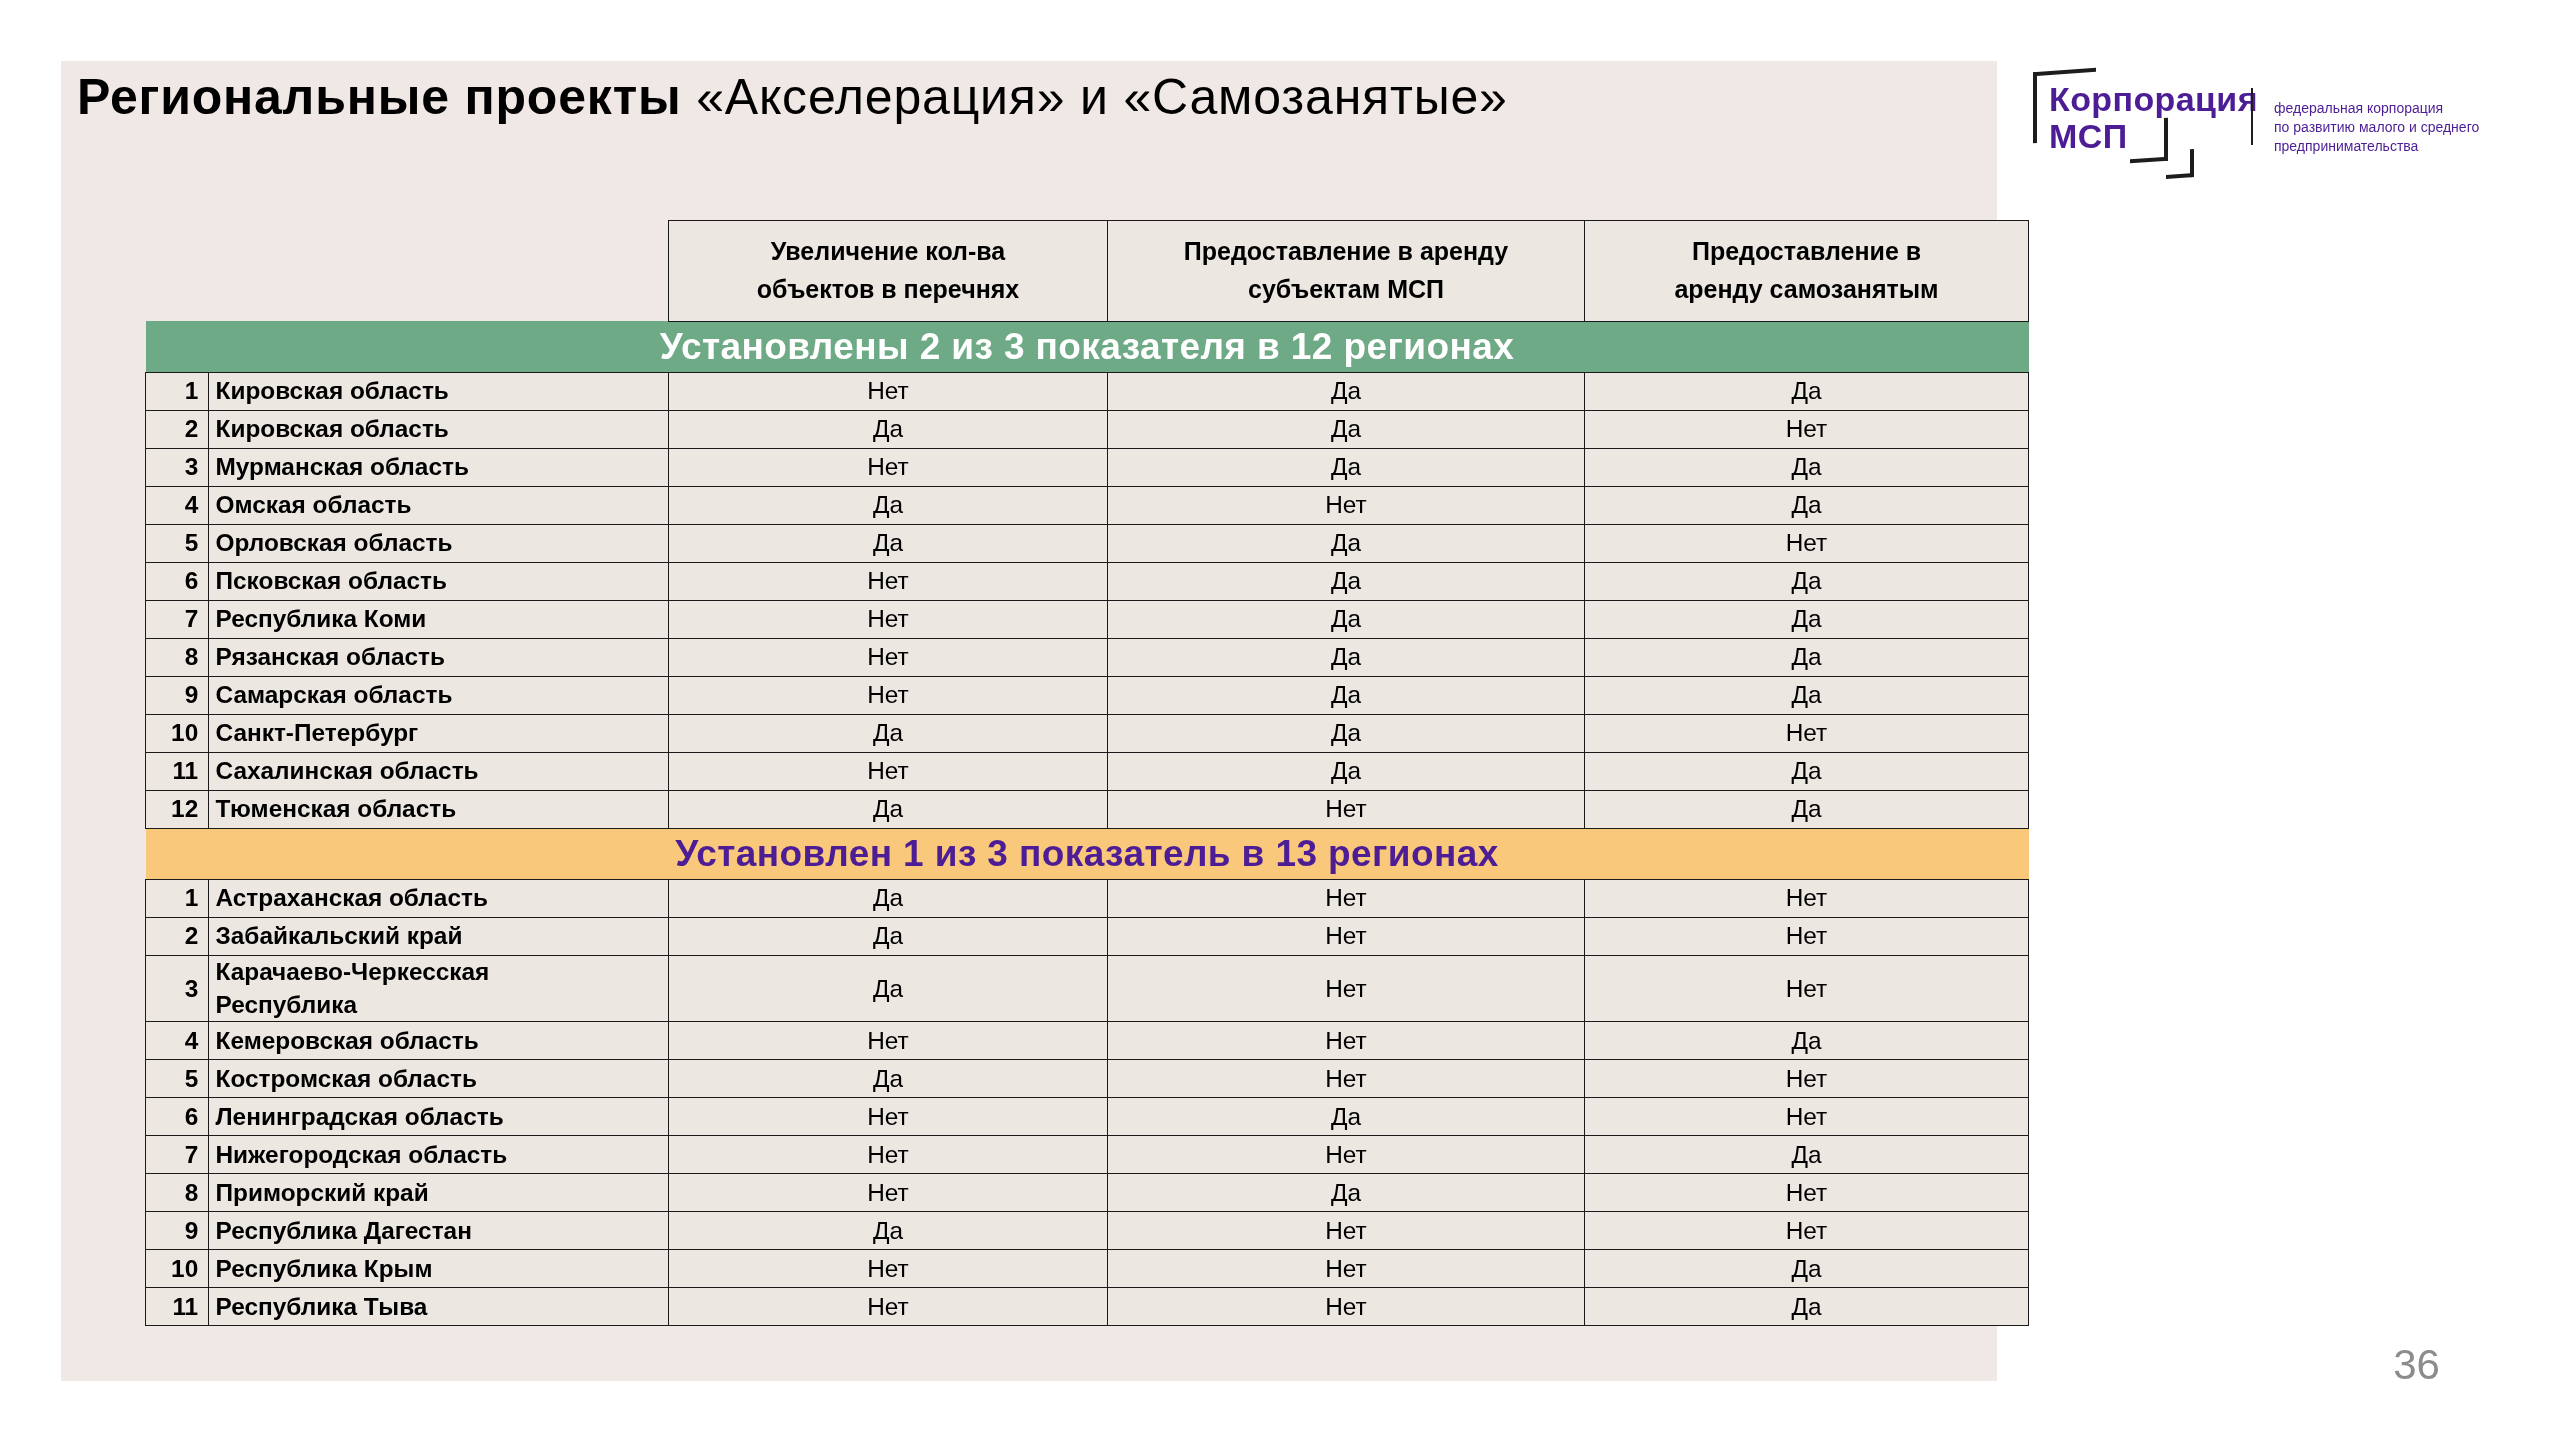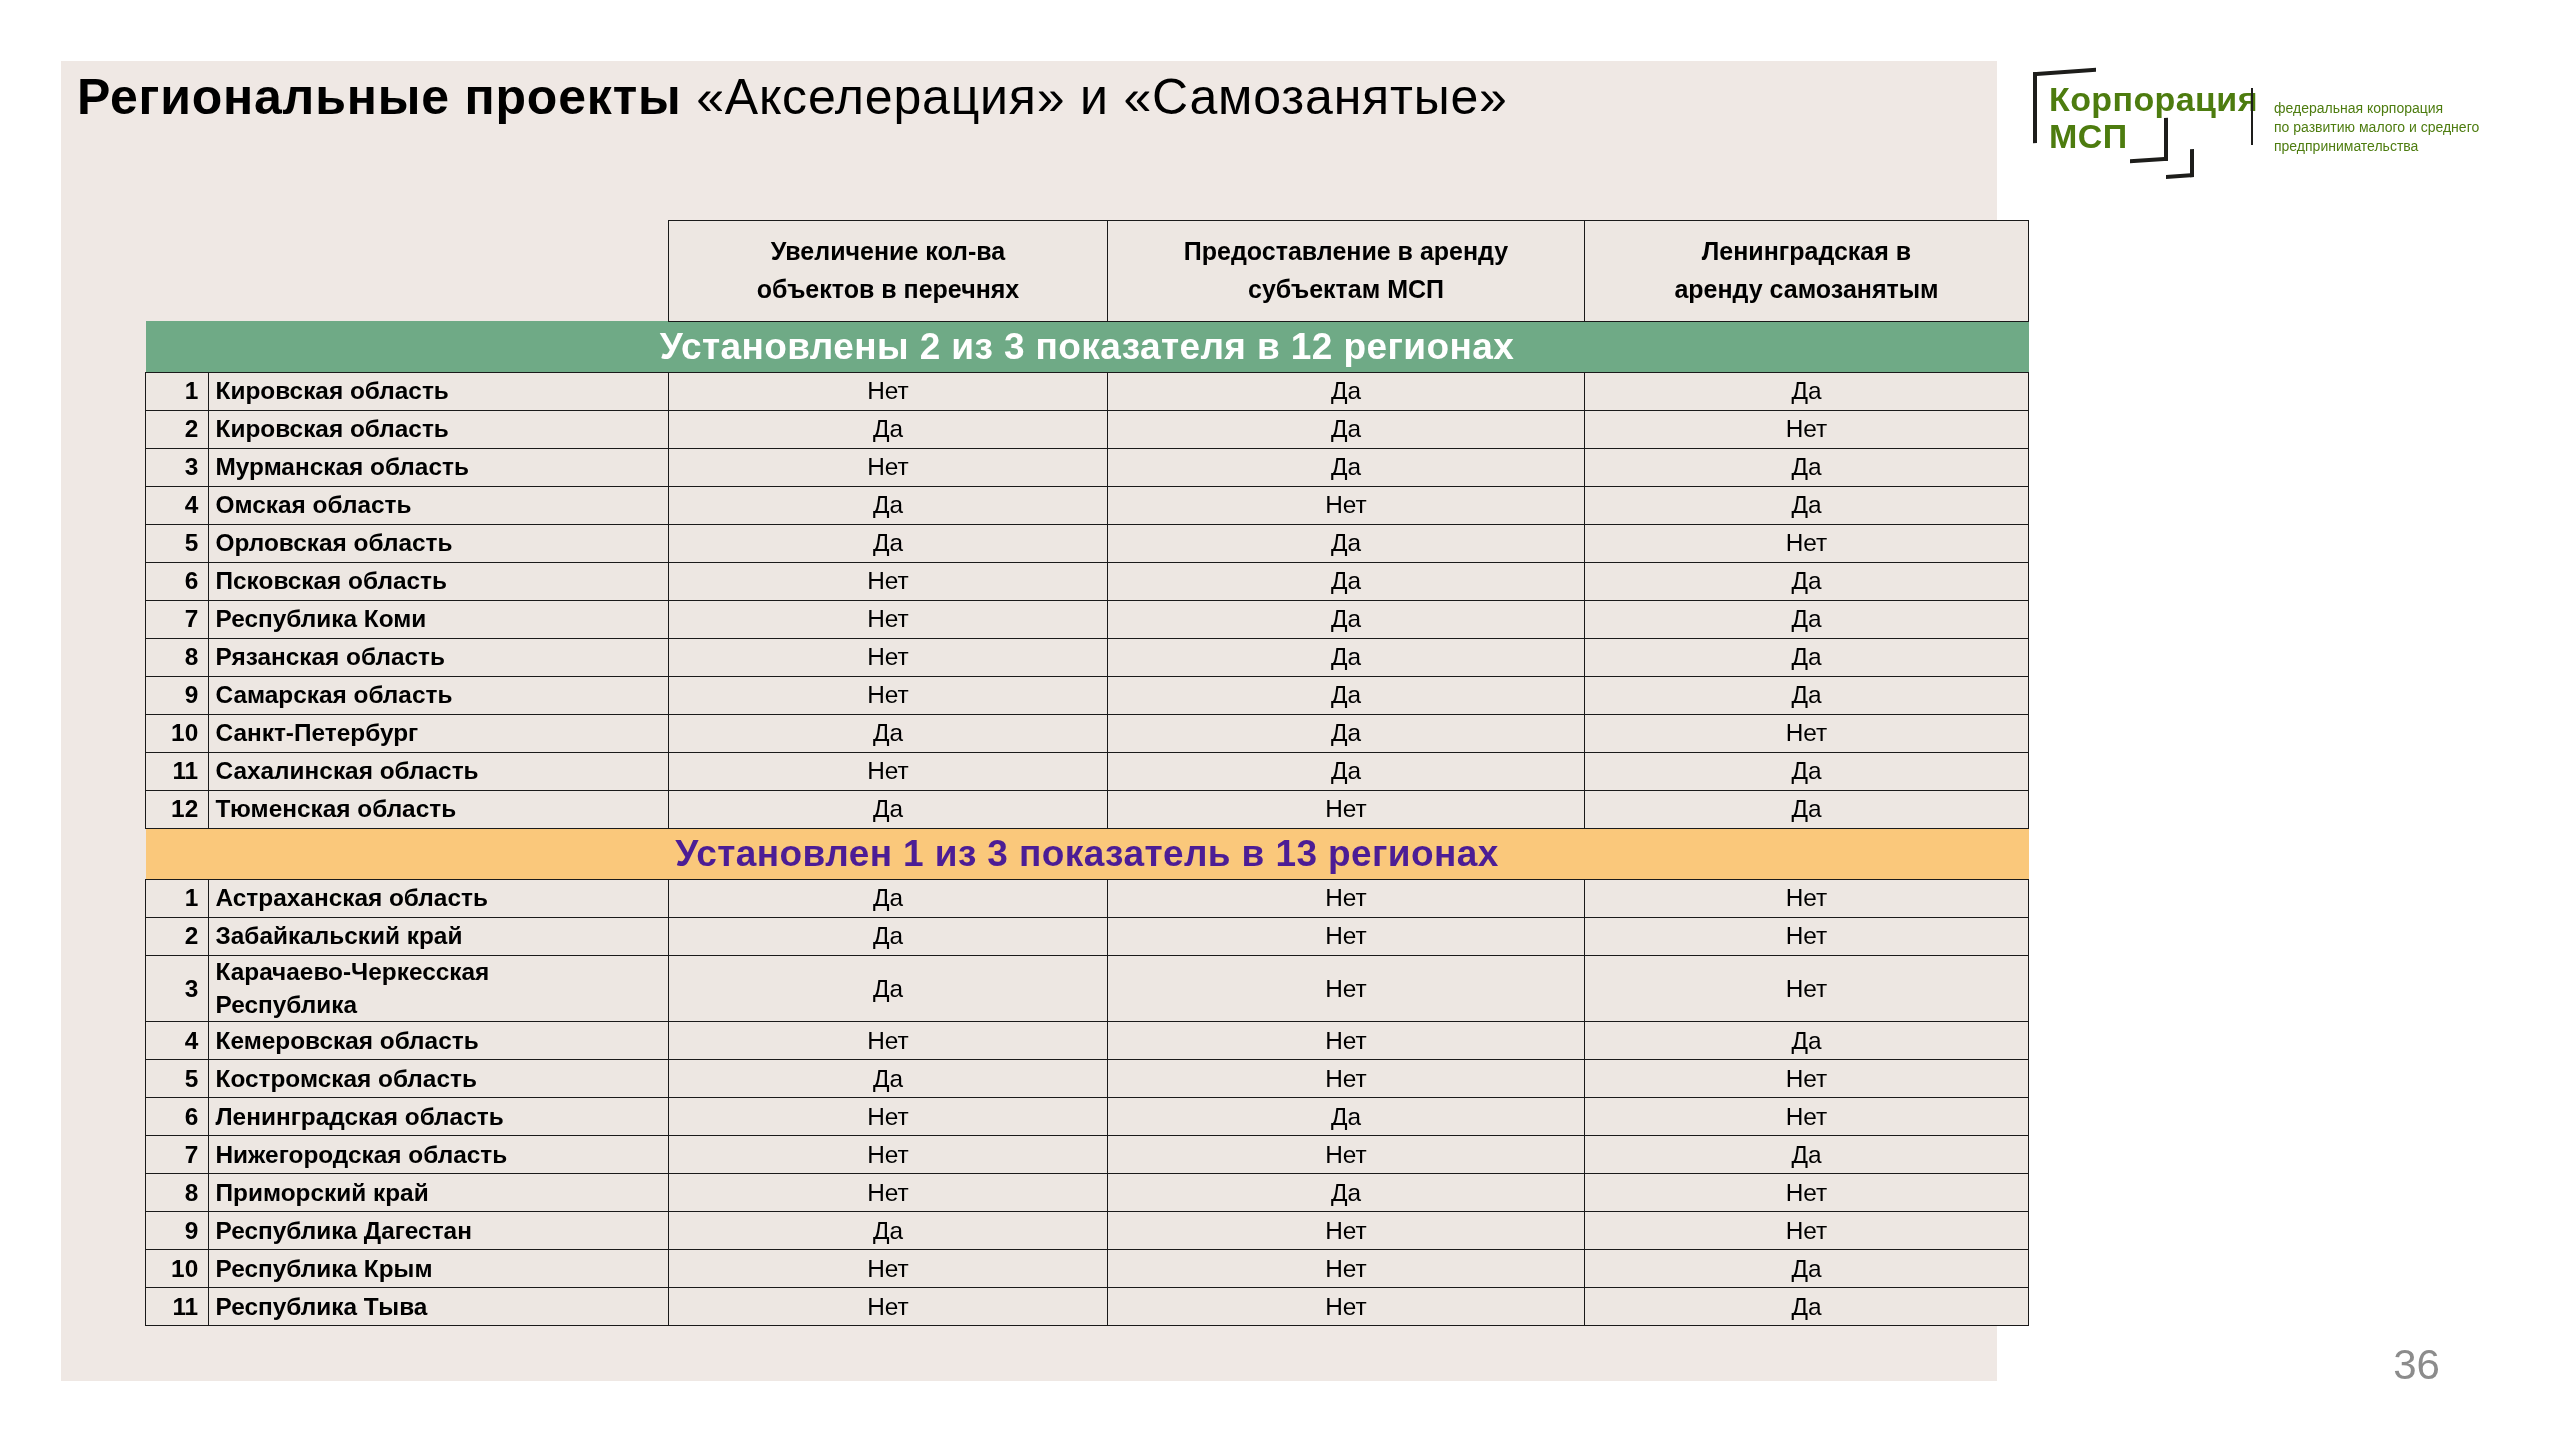--- a/index.html
+++ b/index.html
@@ -33,21 +33,21 @@
   tr.banner-row .banner-text{font-weight:bold;font-size:37px;letter-spacing:0.4px;}
   tr.data-row td{
     border:1.6px solid #1a1a1a;background:#ede7e2;height:37px;font-size:24.4px;
     vertical-align:middle;padding:0 6.5px;color:#000;
   }
   tr.data-row td.num{text-align:right;font-weight:bold;padding-right:9.8px;}
   tr.data-row td.region{font-weight:bold;white-space:pre-line;line-height:1.35;padding-left:6.5px;}
   tr.data-row td.val{text-align:center;font-weight:normal;}
 
   
-  .logo{position:absolute;left:2026px;top:65px;width:521px;height:163px;color:#4d7c0f;}
+  .logo{position:absolute;left:2026px;top:65px;width:521px;height:163px;color:#4c1d95;}
   .logo .br-tl{position:absolute;left:6.5px;top:4.9px;width:59px;height:67px;
     border-left:4.1px solid #1d1d1b;border-top:4.1px solid #1d1d1b;transform:skewY(-4deg);}
   .logo .wordmark{position:absolute;left:23px;top:16.3px;font-size:34px;line-height:1.08;font-weight:bold;letter-spacing:0.4px;}
   .logo .wordmark span{display:block;}
   .logo .br-br1{position:absolute;left:104px;top:54px;width:34px;height:39px;
     border-right:4.1px solid #1d1d1b;border-bottom:4.1px solid #1d1d1b;transform:skewY(-4deg);}
   .logo .br-br2{position:absolute;left:140px;top:85px;width:24.4px;height:24.4px;
     border-right:4.1px solid #1d1d1b;border-bottom:4.1px solid #1d1d1b;transform:skewY(-4deg);}
   .logo .divider{position:absolute;left:225px;top:23px;width:2.4px;height:57px;background:#1d1d1b;}
   .logo .tagline{position:absolute;left:248px;top:34px;font-size:14px;line-height:1.35;font-weight:normal;}
@@ -79,21 +79,21 @@
         <td class="spacer" colspan="2"></td>
         <th>
           <span>Увеличение кол-ва</span>
           <span>объектов в перечнях</span>
         </th>
         <th>
           <span>Предоставление в аренду</span>
           <span>субъектам МСП</span>
         </th>
         <th>
-          <span>Ленинградская в</span>
+          <span>Предоставление в</span>
           <span>аренду самозанятым</span>
         </th>
       </tr>
     </thead>
     <tbody id="table-body">
   <tr class="banner-row">
     <td colspan="5" style="background: rgb(111, 170, 134);">
       <span class="banner-text" style="color: rgb(255, 255, 255);">Установлены 2 из 3 показателя в 12 регионах</span>
     </td>
   </tr>

